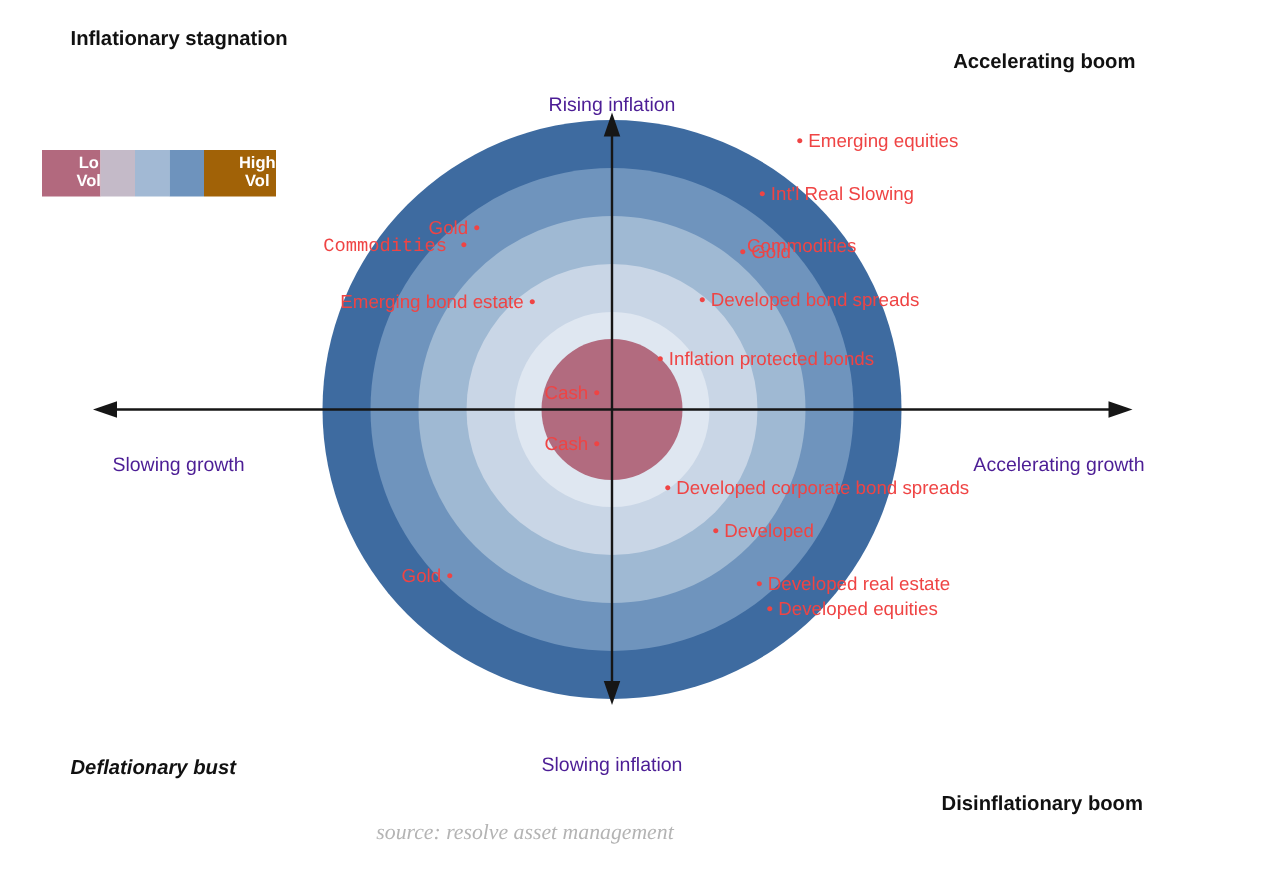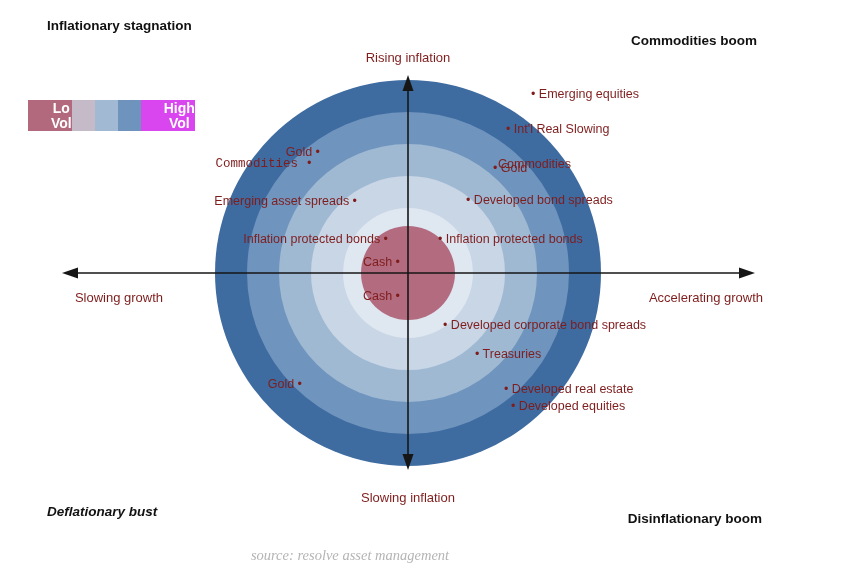--- a/index.html
+++ b/index.html
@@ -15,63 +15,64 @@
     position: absolute;
     font-weight: bold;
     font-size: 13.5px;
     color: #111;
     white-space: nowrap;
     z-index: 5;
   }
   .quad-label.tl { left: 47px;  top: 18px; text-align: right; }
   .quad-label.tr { right: 95px; top: 33px; }
   .quad-label.bl { left: 47px;  top: 504px; font-style: italic; }
-  .quad-label.br { right: 90px; top: 511px; }
+  .quad-label.br { right: 90px; top: 528px; }
   .axis-label {
     position: absolute;
     font-size: 13px;
-    color: #7f1d1d;
+    color: #4c1d95;
     white-space: nowrap;
     z-index: 5;
+    margin-top: 12px;
   }
   .axis-label.top    { left: 408px; top: 50px;  transform: translateX(-50%); }
   .axis-label.bottom { left: 408px; top: 490px; transform: translateX(-50%); }
   .axis-label.left   { left: 119px; top: 290px; transform: translateX(-50%); }
   .axis-label.right  { left: 706px; top: 290px; transform: translateX(-50%); }
   .legend {
     position: absolute;
     left: 28px; top: 100px;
     width: 148px; height: 31px;
     display: flex;
     z-index: 5;
   }
   .legend-seg {
     flex: 1 1 0;
     display: flex;
     align-items: center;
     justify-content: center;
     color: #ffffff;
-    font-size: 14px;
+    font-size: 11px;
     font-weight: bold;
     line-height: 1.05;
     text-align: center;
     white-space: pre-line;
     padding-left: 23px;
   }
   #rings-layer  { position: absolute; inset: 0; z-index: 1; }
   .ring {
     position: absolute;
     border-radius: 50%;
   }
   svg.axes { position: absolute; left: 0; top: 0; z-index: 2; }
   #labels-layer { position: absolute; inset: 0; z-index: 4; }
   .asset-label {
     position: absolute;
     font-size: 12.5px;
-    color: #7f1d1d;
+    color: #ef4444;
     white-space: nowrap;
     transform: translateY(-50%);
   }
   .asset-label.right { transform: translate(-100%, -50%); }
   .source {
     position: absolute;
     left: 0; top: 547px;
     width: 700px;
     text-align: center;
     font-family: "Liberation Serif", serif;
@@ -80,36 +81,36 @@
     color: #b4b4b4;
     z-index: 5;
   }
 </style>
 </head>
 <body>
 
 <div class="canvas">
 
   <div class="quad-label tl">Inflationary stagnation</div>
-  <div class="quad-label tr">Commodities boom</div>
+  <div class="quad-label tr">Accelerating boom</div>
   <div class="quad-label bl">Deflationary bust</div>
   <div class="quad-label br">Disinflationary boom</div>
 
   <div class="axis-label top">Rising inflation</div>
   <div class="axis-label bottom">Slowing inflation</div>
   <div class="axis-label left">Slowing growth</div>
   <div class="axis-label right">Accelerating growth</div>
 
   <div class="legend">
       <div class="legend-seg" style="background: rgb(178, 105, 126);">Lo
 Vol</div>
       <div class="legend-seg" style="background: rgb(196, 186, 200);"></div>
       <div class="legend-seg" style="background: rgb(162, 185, 212);"></div>
       <div class="legend-seg" style="background: rgb(110, 147, 189);"></div>
-      <div class="legend-seg" style="background: #d946ef;">High
+      <div class="legend-seg" style="background: #a16207;">High
 Vol</div>
     </div>
 
   <div id="rings-layer">
       <div class="ring" style="left: 215px; top: 80px; width: 386px; height: 386px; background: rgb(62, 107, 160);"></div>
       <div class="ring" style="left: 247px; top: 112px; width: 322px; height: 322px; background: rgb(111, 148, 189);"></div>
       <div class="ring" style="left: 279px; top: 144px; width: 258px; height: 258px; background: rgb(159, 185, 211);"></div>
       <div class="ring" style="left: 311px; top: 176px; width: 194px; height: 194px; background: rgb(201, 214, 230);"></div>
       <div class="ring" style="left: 343px; top: 208px; width: 130px; height: 130px; background: rgb(223, 231, 241);"></div>
       <div class="ring" style="left: 361px; top: 226px; width: 94px; height: 94px; background: rgb(178, 107, 127);"></div>
@@ -124,32 +125,31 @@
       <polygon points="62,273 78,267.5 78,278.5"></polygon>
       <polygon points="755,273 739,267.5 739,278.5"></polygon>
       <polygon points="408,75 402.5,91 413.5,91"></polygon>
       <polygon points="408,470 402.5,454 413.5,454"></polygon>
     </g>
   </svg>
 
   <div id="labels-layer">
       <div class="asset-label right" style="left: 320px; top: 152px;">Gold •</div>
       <div class="asset-label right" style="left: 313px; top: 164px; font-family: Liberation Mono, monospace;">Commodities •</div>
-      <div class="asset-label right" style="left: 357px; top: 201px;">Emerging asset spreads •</div>
-      <div class="asset-label right" style="left: 388px; top: 239px;">Inflation protected bonds •</div>
+      <div class="asset-label right" style="left: 357px; top: 201px;">Emerging bond estate •</div>
       <div class="asset-label right" style="left: 400px; top: 262px;">Cash •</div>
       <div class="asset-label right" style="left: 400px; top: 296px;">Cash •</div>
       <div class="asset-label right" style="left: 302px; top: 384px;">Gold •</div>
       <div class="asset-label left" style="left: 531px; top: 94px;">• Emerging equities</div>
       <div class="asset-label left" style="left: 506px; top: 129px;">• Int'l Real Slowing</div>
       <div class="asset-label left" style="left: 493px; top: 168px;">• Gold</div>
       <div class="asset-label left" style="left: 498px; top: 164px;">Commodities</div>
       <div class="asset-label left" style="left: 466px; top: 200px;">• Developed bond spreads</div>
       <div class="asset-label left" style="left: 443px; top: 325px;">• Developed corporate bond spreads</div>
       <div class="asset-label left" style="left: 438px; top: 239px;">• Inflation protected bonds</div>
-      <div class="asset-label left" style="left: 475px; top: 354px;">• Treasuries</div>
+      <div class="asset-label left" style="left: 475px; top: 354px;">• Developed</div>
       <div class="asset-label left" style="left: 504px; top: 389px;">• Developed real estate</div>
       <div class="asset-label left" style="left: 511px; top: 406px;">• Developed equities</div>
     </div>
 
   <div class="source">source: resolve asset management</div>
 
 </div>
 
 </body></html>

